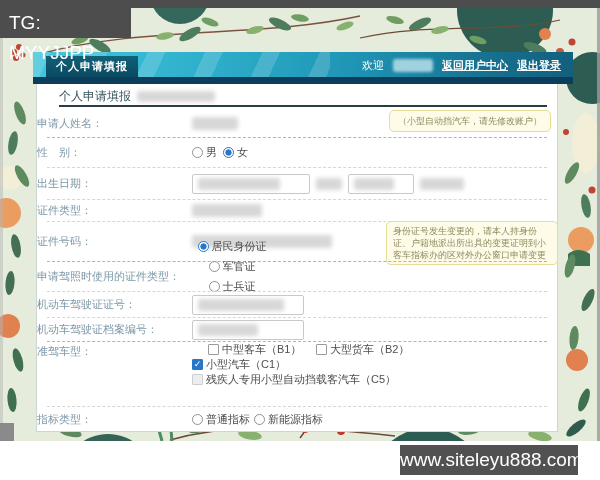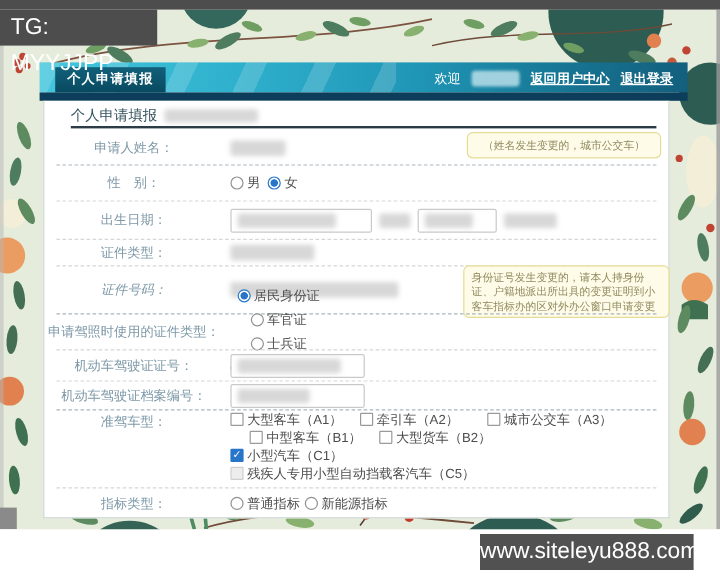--- a/index.html
+++ b/index.html
@@ -26,21 +26,21 @@
           color:#fff;font-size:11px;}
   .hlink{color:#fff;font-weight:bold;text-decoration:underline;cursor:pointer;white-space:nowrap;}
   .ublob{width:40px;height:13px;border-radius:3px;background:#b9dfe9;opacity:.85;filter:blur(1.5px);}
   
   .panel{position:absolute;left:36px;top:84px;width:522px;height:348px;background:#fff;
          border:1px solid #ccd6d3;border-top:none;box-sizing:border-box;}
   .ptitle{position:absolute;left:22px;top:4px;display:flex;align-items:center;gap:6px;
           font-size:12px;color:#35535e;}
   .trule{position:absolute;left:22px;right:10px;top:21px;border-top:2px solid #2c3c47;}
   .row{position:absolute;left:0;right:0;display:flex;align-items:center;}
-  .lbl{width:149px;flex-shrink:0;text-align:center;color:#7d98a7;font-size:11px;}
+  .lbl{width:149px;flex-shrink:0;text-align:left;color:#7d98a7;font-size:11px;}
   .val{margin-left:6px;display:flex;align-items:center;font-size:11px;color:#4d4d4d;flex-wrap:nowrap;}
   .sep{position:absolute;left:10px;right:10px;border-top:1px dashed #d6d6d6;}
   .sep.strong{border-top:1px dashed #a9b6bc;}
   .blob{background:#bdbdbd;border-radius:2px;filter:blur(2px);opacity:.6;}
   .note{position:absolute;background:#fefbe8;border:1px solid #e6dc96;border-radius:5px;
         color:#8f8a5f;font-size:9px;box-sizing:border-box;}
   .note1{left:352px;top:26px;width:162px;height:22px;line-height:20px;text-align:center;}
   .note2{left:349px;top:137px;width:172px;padding:3px 6px;line-height:12px;}
   .fbox{height:20px;border:1px solid #c9c9c9;border-radius:2px;background:#fff;box-sizing:border-box;
         display:flex;align-items:center;padding:0 5px;}
@@ -163,21 +163,21 @@
     <span class="blob" style="width:78px;height:11px;"></span>
   </div>
   <div class="trule"></div>
 
   <div class="row" style="top:24px;height:30px;">
     <span class="lbl">申请人姓名：</span>
     <span class="val">
         <span class="blob" style="width:46px;height:13px;"></span>
       </span>
   </div>
-  <div class="note note1">（姓名发生变更的，城市公交车）</div>
+  <div class="note note1">（小型自动挡汽车，请先修改账户）</div>
   <div class="sep strong" style="top:53px;"></div>
 
   <div class="row" style="top:54px;height:29px;">
     <span class="lbl">性　别：</span>
     <span class="val">
       <span class="opt" style="margin-right:6px;">
         <span class="radio"></span>
         <span>男</span>
       </span>
       <span class="opt">
@@ -204,21 +204,21 @@
   <div class="sep" style="top:115px;"></div>
 
   <div class="row" style="top:116px;height:21px;">
     <span class="lbl">证件类型：</span>
     <span class="val">
         <span class="blob" style="width:70px;height:13px;"></span>
       </span>
   </div>
   <div class="sep" style="top:137px;"></div>
 
-  <div class="row" style="top:138px;height:39px;font-style:italic;">
+  <div class="row" style="top:138px;height:39px;">
     <span class="lbl">证件号码：</span>
     <span class="val">
         <span class="blob" style="width:140px;height:13px;"></span>
       </span>
   </div>
   <div class="note note2">身份证号发生变更的，请本人持身份证、户籍地派出所出具的变更证明到小客车指标办的区对外办公窗口申请变更</div>
   <div class="sep strong" style="top:177px;"></div>
 
   <div class="row" style="top:178px;height:29px;">
     <span class="lbl">申请驾照时使用的证件类型：</span>
@@ -259,34 +259,20 @@
       <span class="fbox" style="width:112px;">
         <span class="blob" style="width:60px;height:12px;"></span>
       </span>
     </span>
   </div>
   <div class="sep strong" style="top:257px;"></div>
 
   <div class="row" style="top:258px;height:64px;align-items:flex-start;">
     <span class="lbl" style="padding-top:2px;">准驾车型：</span>
     <span class="val vcol" style="align-items:flex-start;">
-      <span class="vline">
-        <span class="opt" style="width:108px;">
-          <span class="cb"></span>
-          <span>大型客车（A1）</span>
-        </span>
-        <span class="opt" style="width:106px;">
-          <span class="cb"></span>
-          <span>牵引车（A2）</span>
-        </span>
-        <span class="opt">
-          <span class="cb"></span>
-          <span>城市公交车（A3）</span>
-        </span>
-      </span>
       <span class="vline">
         <span class="opt" style="width:108px;padding-left:16px;">
           <span class="cb"></span>
           <span>中型客车（B1）</span>
         </span>
         <span class="opt">
           <span class="cb"></span>
           <span>大型货车（B2）</span>
         </span>
       </span>

